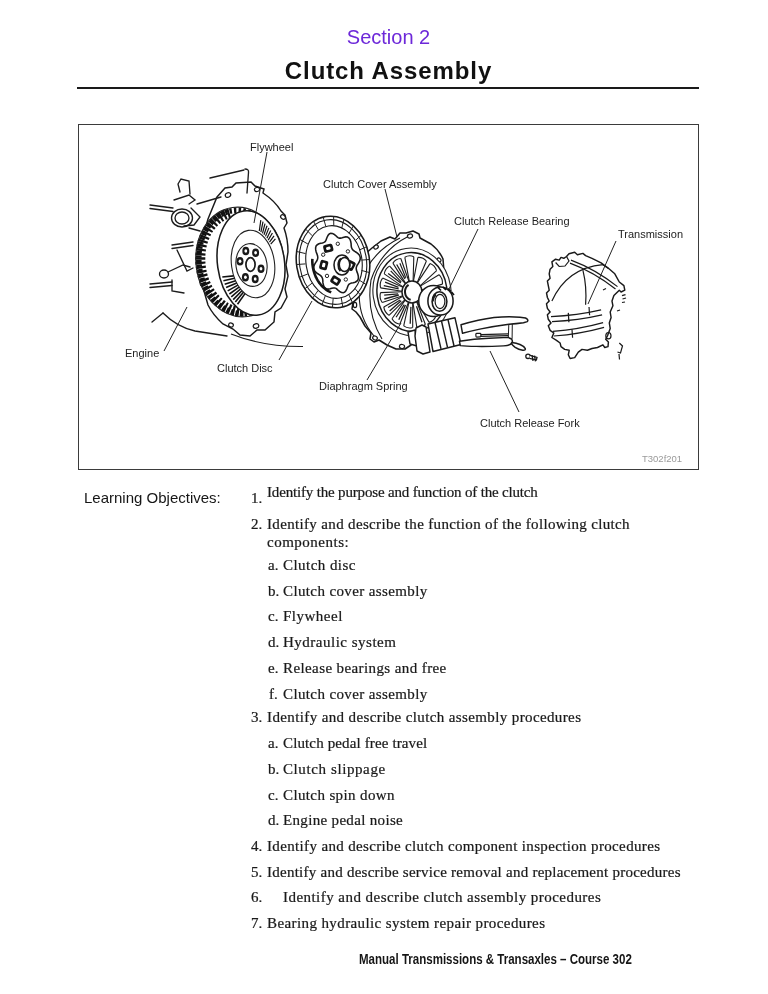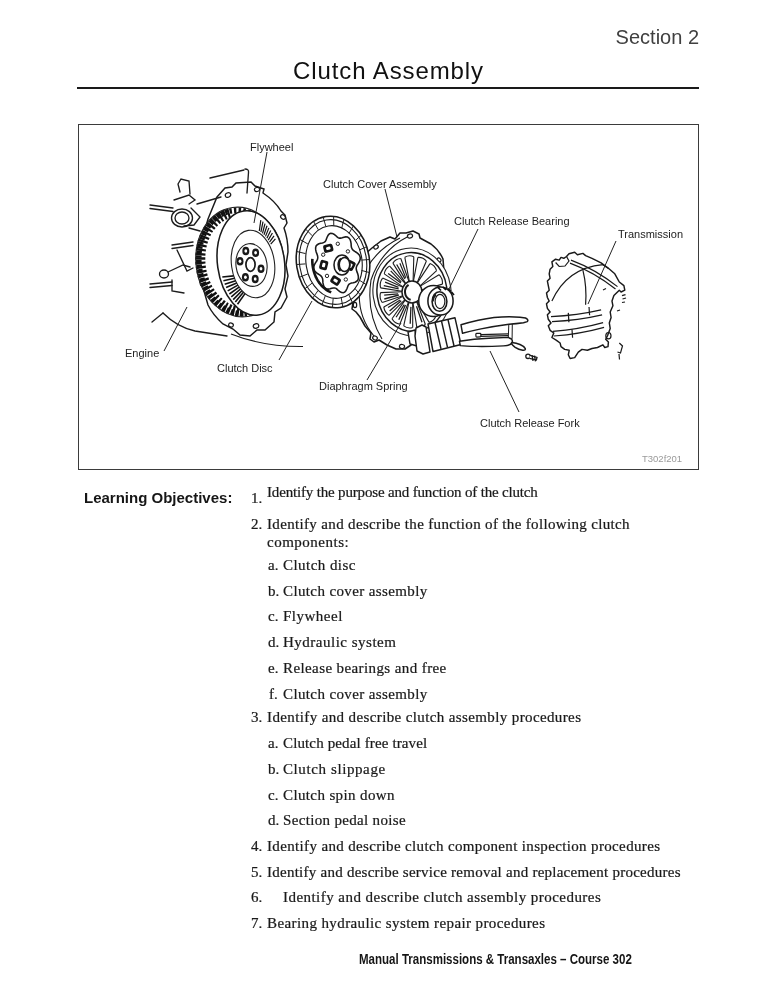--- a/index.html
+++ b/index.html
@@ -1,21 +1,21 @@
 <!DOCTYPE html>
 <html><head><meta charset="utf-8">
 <style>
  html,body{margin:0;padding:0;background:#fff;width:768px;height:994px;overflow:hidden}
  body{position:relative;font-family:"Liberation Sans",sans-serif;color:#111}
  .abs{position:absolute}
  .ser{position:absolute;font-family:"Liberation Serif",serif;font-size:15px;line-height:16px;white-space:pre;color:#1a1a1a;-webkit-text-stroke:0.22px #1a1a1a}
 </style></head>
 <body>
- <div class="abs" style="left:78px;top:27px;width:621px;text-align:right;font-size:20px;line-height:20px;color:#404040">Section 2</div>
- <div class="abs" style="left:78px;top:59px;width:621px;text-align:center;font-size:24px;line-height:24px;font-weight:normal;letter-spacing:0.9px;color:#111">Clutch Assembly</div>
+ <div class="abs" style="left:78px;top:27px;width:621px;text-align:center;font-size:20px;line-height:20px;color:#6d28d9">Section 2</div>
+ <div class="abs" style="left:78px;top:59px;width:621px;text-align:center;font-size:24px;line-height:24px;font-weight:bold;letter-spacing:0.9px;color:#111">Clutch Assembly</div>
  <div class="abs" style="left:77px;top:87px;width:622px;height:2px;background:#1a1a1a"></div>
  <div class="abs" style="left:78px;top:124px;width:619px;height:344px;border:1.5px solid #3b3b3b"><svg width="619" height="344" viewBox="0 0 619 344">
 <g stroke="#1d1d1d" stroke-width="1.35" fill="none" stroke-linecap="round">
  <ellipse cx="103" cy="93" rx="10.5" ry="9"></ellipse>
  <ellipse cx="103" cy="93" rx="7" ry="6"></ellipse>
  <path d="M71 80 L94 83"></path>
         <path d="M71 83.5 L94 86.5"></path>
  <path d="M95 75 L110 70 L116 75 L110 79"></path>
  <path d="M111 69 L110 56 L102 54 L99 59 L101 67"></path>
  <path d="M112 83 L121 92 L115 100 L105 101"></path>
@@ -311,21 +311,21 @@
         <text x="244" y="63" fill="#222">Clutch Cover Assembly</text>
         <text x="375" y="100" fill="#222">Clutch Release Bearing</text>
         <text x="539" y="113" fill="#222">Transmission</text>
         <text x="46" y="232" fill="#222">Engine</text>
         <text x="138" y="247" fill="#222">Clutch Disc</text>
         <text x="240" y="265" fill="#222">Diaphragm Spring</text>
         <text x="401" y="302" fill="#222">Clutch Release Fork</text>
       </g>
       <text x="563" y="337" font-family="Liberation Sans, sans-serif" font-size="9.5px" fill="#9a9a9a">T302f201</text>
     </svg></div>
- <div class="abs" style="left:84px;top:490px;font-size:15px;line-height:16px;font-weight:bold;color:#161616">Learning Objectives:</div>
+ <div class="abs" style="left:84px;top:490px;font-size:15px;line-height:16px;font-weight:normal;color:#161616">Learning Objectives:</div>
  <div class="ser" style="left:251px;top:490.3px">1.</div>
 <div class="ser" style="left:267px;top:484px;letter-spacing:-0.17px">Identify the purpose and function of the clutch</div>
 <div class="ser" style="left:251px;top:515.8px">2.</div>
 <div class="ser" style="left:267px;top:515.8px;letter-spacing:0.34px">Identify and describe the function of the following clutch</div>
 <div class="ser" style="left:267px;top:533.8px;letter-spacing:0.5px">components:</div>
 <div class="ser" style="left:268px;top:556.8px">a.</div>
 <div class="ser" style="left:283px;top:556.8px;letter-spacing:0.45px">Clutch disc</div>
 <div class="ser" style="left:268px;top:582.5px">b.</div>
 <div class="ser" style="left:283px;top:582.5px;letter-spacing:0.38px">Clutch cover assembly</div>
 <div class="ser" style="left:268px;top:608.3px">c.</div>
@@ -338,21 +338,21 @@
 <div class="ser" style="left:283px;top:685.5px;letter-spacing:0.38px">Clutch cover assembly</div>
 <div class="ser" style="left:251px;top:709.3px">3.</div>
 <div class="ser" style="left:267px;top:709.3px;letter-spacing:0.38px">Identify and describe clutch assembly procedures</div>
 <div class="ser" style="left:268px;top:735.1px">a.</div>
 <div class="ser" style="left:283px;top:735.1px;letter-spacing:0.13px">Clutch pedal free travel</div>
 <div class="ser" style="left:268px;top:760.9px">b.</div>
 <div class="ser" style="left:283px;top:760.9px;letter-spacing:0.6px">Clutch slippage</div>
 <div class="ser" style="left:268px;top:786.7px">c.</div>
 <div class="ser" style="left:283px;top:786.7px;letter-spacing:0.38px">Clutch spin down</div>
 <div class="ser" style="left:268px;top:812.4px">d.</div>
-<div class="ser" style="left:283px;top:812.4px;letter-spacing:0.33px">Section pedal noise</div>
+<div class="ser" style="left:283px;top:812.4px;letter-spacing:0.33px">Engine pedal noise</div>
 <div class="ser" style="left:251px;top:838.2px">4.</div>
 <div class="ser" style="left:267px;top:838.2px;letter-spacing:0.35px">Identify and describe clutch component inspection procedures</div>
 <div class="ser" style="left:251px;top:864.0px">5.</div>
 <div class="ser" style="left:267px;top:864.0px;letter-spacing:0.25px">Identify and describe service removal and replacement procedures</div>
 <div class="ser" style="left:251px;top:888.9px">6.</div>
 <div class="ser" style="left:283px;top:888.9px;letter-spacing:0.46px">Identify and describe clutch assembly procedures</div>
 <div class="ser" style="left:251px;top:914.7px">7.</div>
 <div class="ser" style="left:267px;top:914.7px;letter-spacing:0.4px">Bearing hydraulic system repair procedures</div>
  <div class="abs" style="left:359px;top:952px;font-size:14px;line-height:14px;font-weight:bold;color:#161616;transform:scaleX(0.823);transform-origin:0 0;white-space:pre">Manual Transmissions &amp; Transaxles – Course 302</div>
 </body></html>

